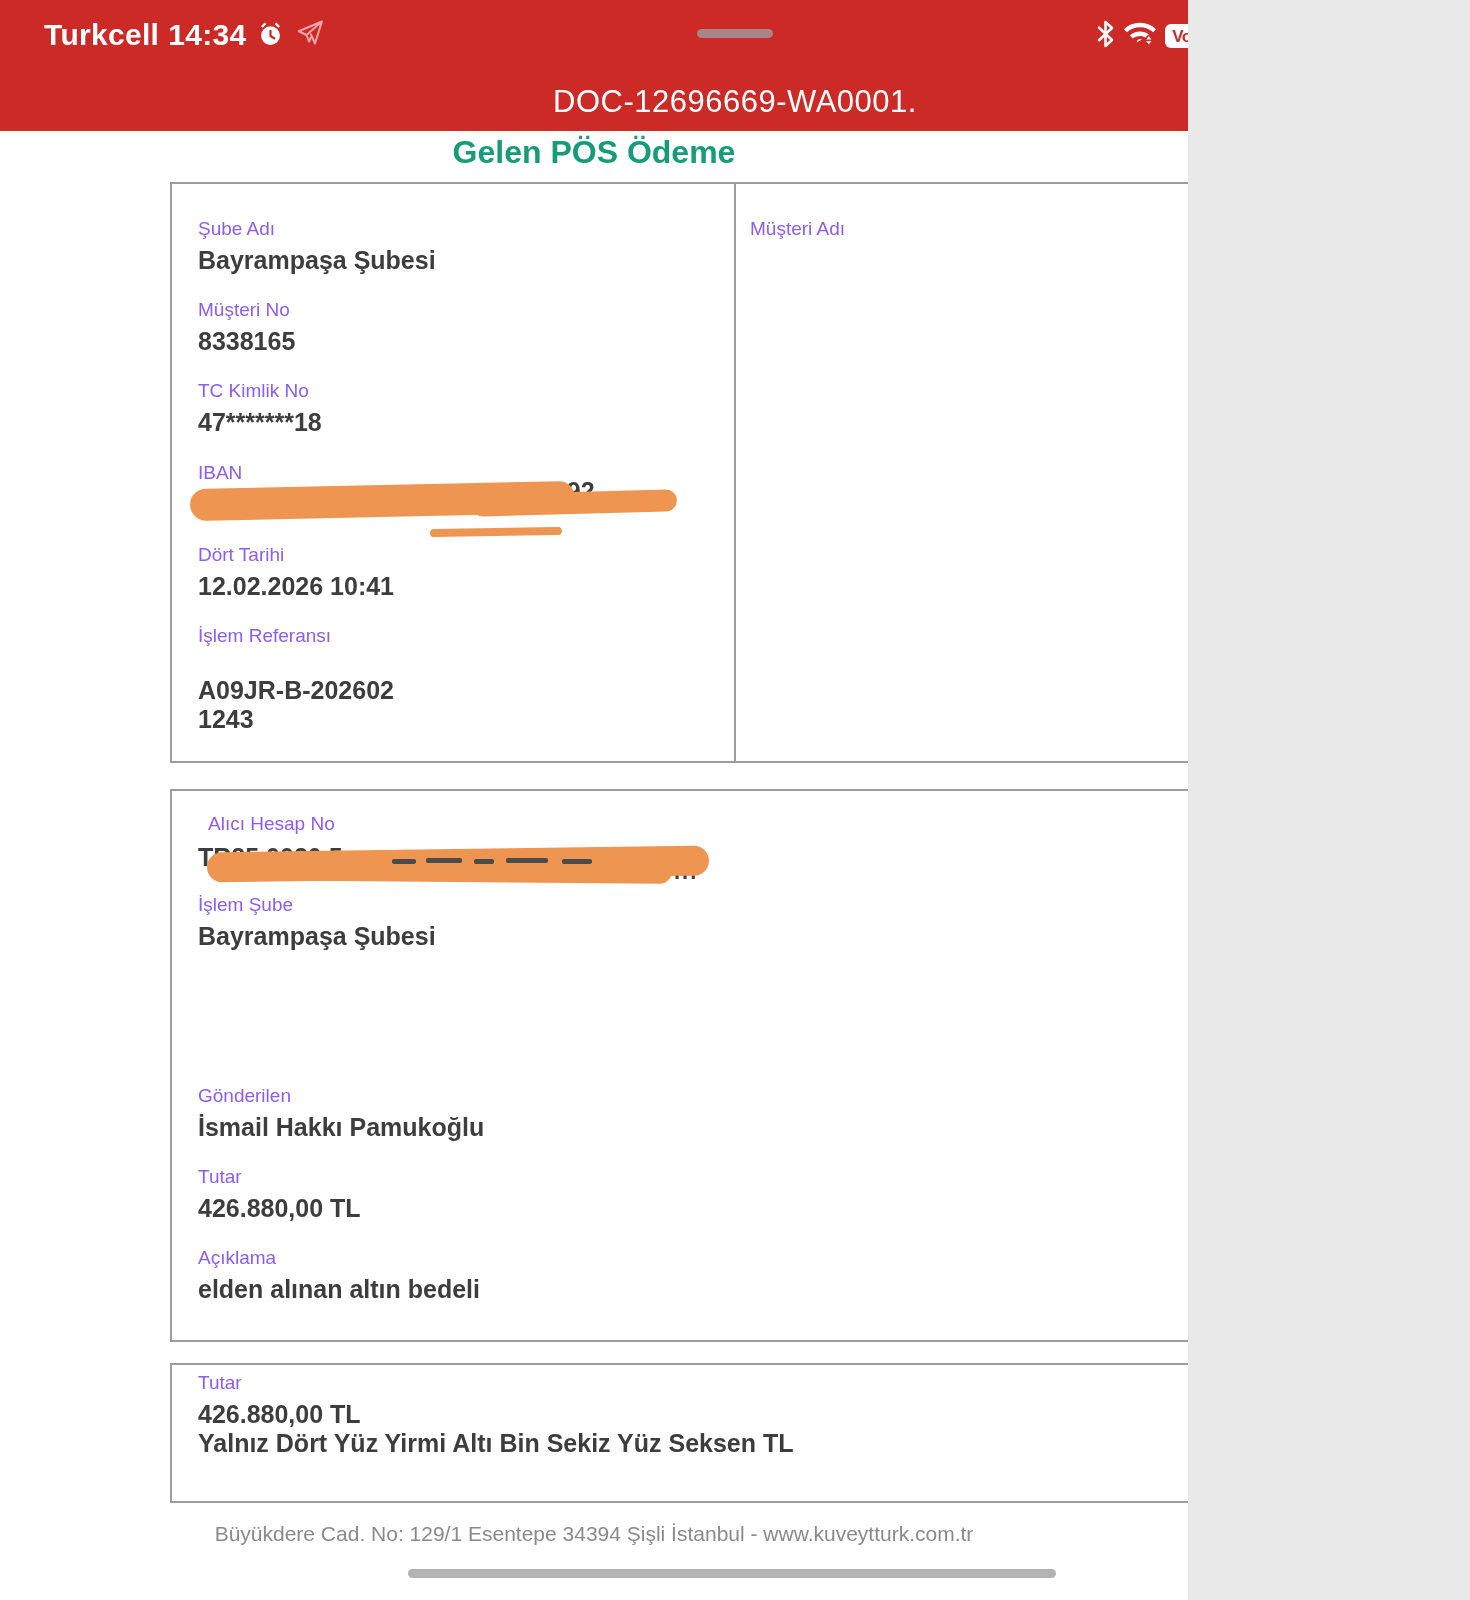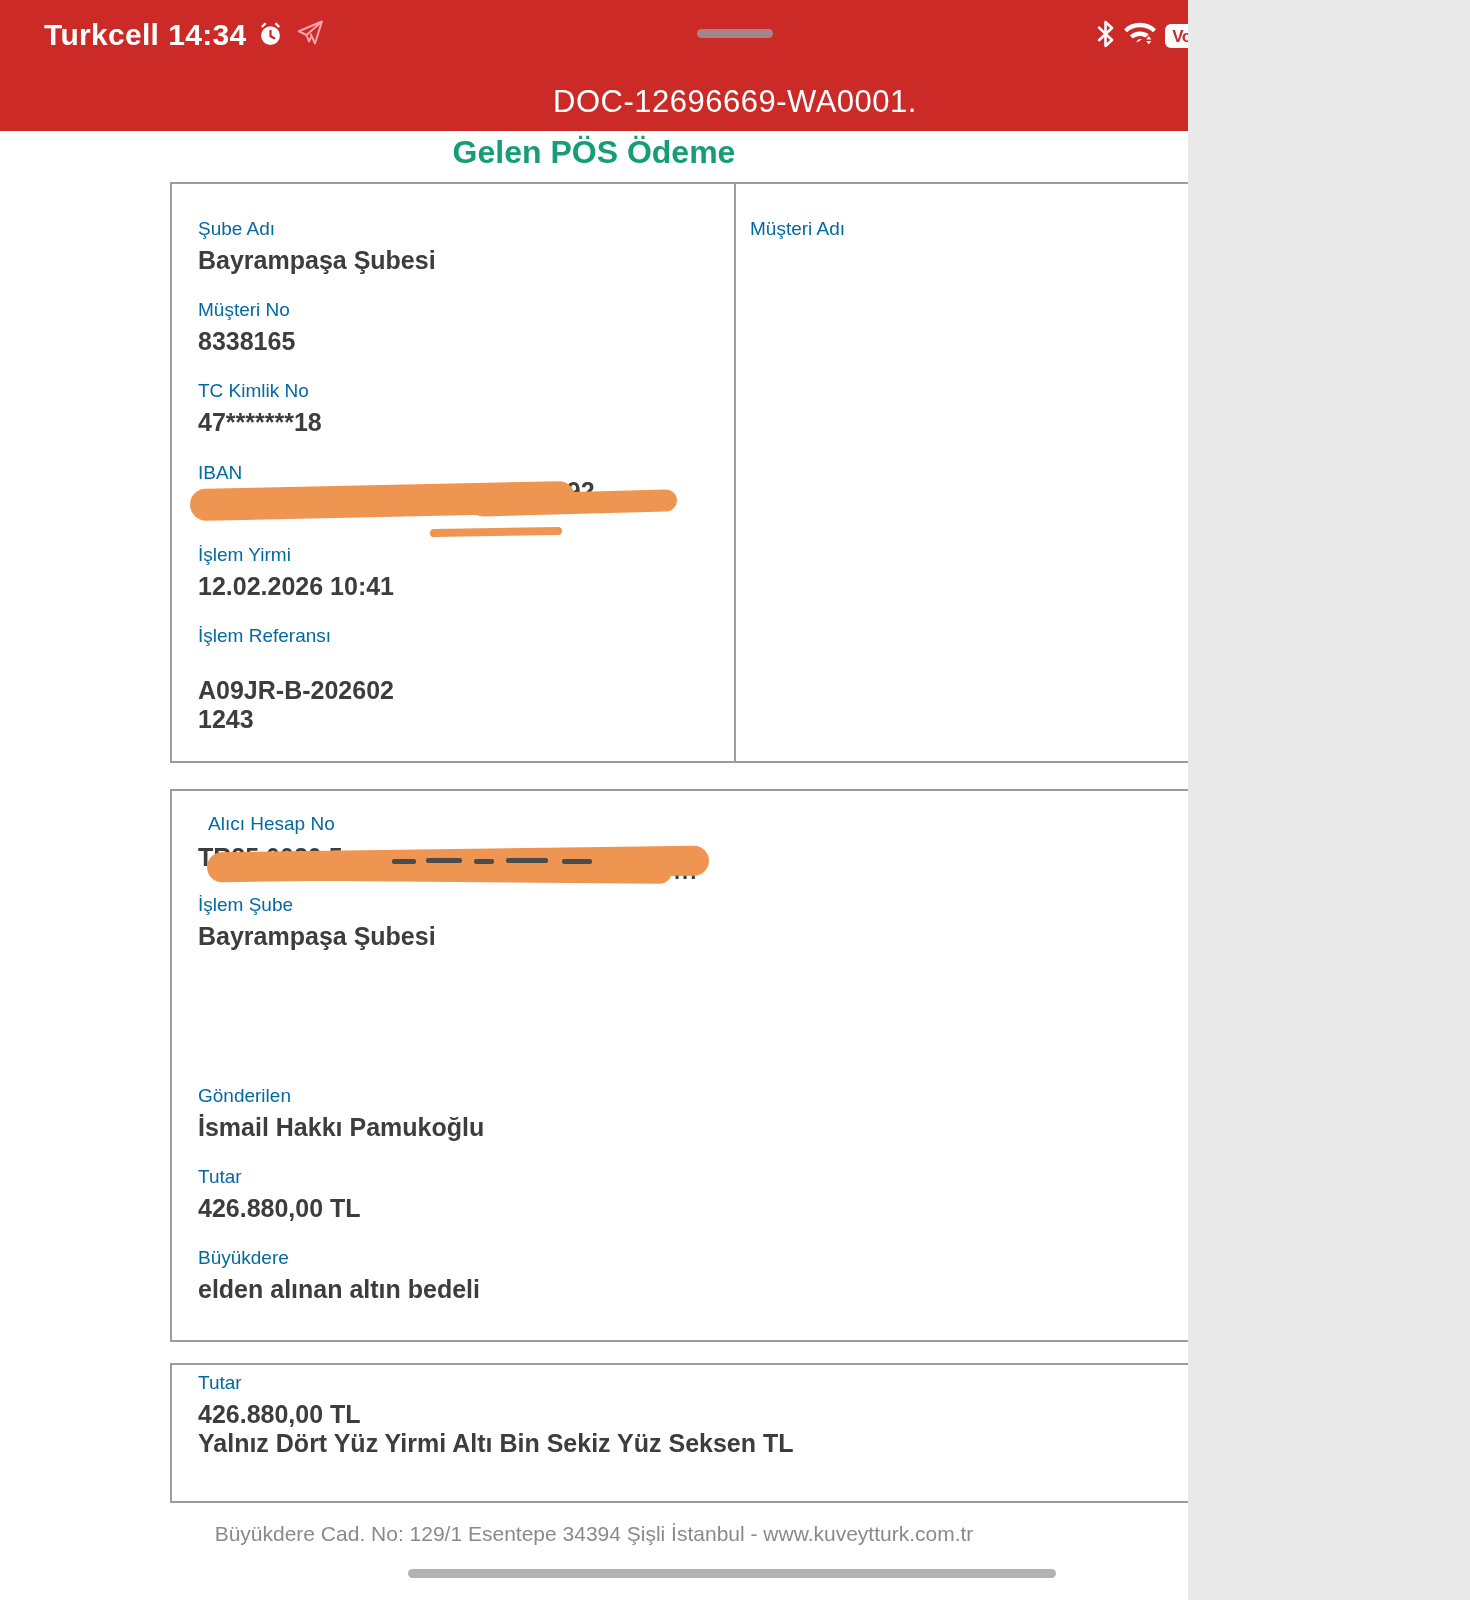--- a/index.html
+++ b/index.html
@@ -28,21 +28,21 @@
     color:#ffffff; font-size:31px; letter-spacing:.5px; }
   
   .page-heading { position:absolute; left:0; top:134px; width:100%; text-align:center;
     color:#169c76; font-size:32px; font-weight:bold; }
   .rbox { position:absolute; background:#fff; border:2px solid #9c9c9c; }
   .box1 { left:170px; top:182px; width:1127px; height:581px; }
   .box1-divider { position:absolute; left:562px; top:0; bottom:0; width:2px; background:#9c9c9c; }
   .box2 { left:170px; top:789px; width:1127px; height:553px; }
   .box3 { left:170px; top:1363px; width:1127px; height:140px; }
   .field { position:absolute; }
-  .flabel { color:#0369a1; font-size:19px; line-height:1.2; }
+  .flabel { color:#8b5cf6; font-size:19px; line-height:1.2; }
   .fvalue { color:#3d3d3d; font-size:25px; font-weight:bold; line-height:29px; margin-top:5px; }
   .wide { width:1020px; }
   
   .scribble { position:absolute; background:#ef9552; z-index:2; }
   .peek { position:absolute; z-index:1; color:#3d3d3d; font-size:25px; font-weight:bold; }
   .peek-mark { position:absolute; z-index:3; height:5px; background:#4b4b4b; border-radius:2px; }
   .peek-dots { position:absolute; z-index:3; color:#3d3d3d; font-size:22px; font-weight:bold; letter-spacing:2px; }
   
   .footer-text { position:absolute; left:0; top:1522px; width:100%; text-align:center;
     color:#8a8a8a; font-size:21px; }
@@ -145,21 +145,21 @@
 
     <div class="field" style="left:26px; top:278px;">
       <div class="flabel">IBAN</div>
     </div>
     <div class="peek" style="left:360px; top:293px;">00 92</div>
     <div class="scribble" style="left:18px; top:301px; width:385px; height:32px; border-radius:17px; transform:rotate(-1.2deg);"></div>
     <div class="scribble" style="left:300px; top:308px; width:205px; height:22px; border-radius:12px; transform:rotate(-1.6deg);"></div>
     <div class="scribble" style="left:258px; top:344px; width:132px; height:8px; border-radius:4px; transform:rotate(-1deg);"></div>
 
     <div class="field" style="left:26px; top:360px;">
-      <div class="flabel">İşlem Yirmi</div>
+      <div class="flabel">Dört Tarihi</div>
       <div class="fvalue">12.02.2026 10:41</div>
     </div>
     <div class="field" style="left:26px; top:441px;">
       <div class="flabel">İşlem Referansı</div>
       <div class="fvalue" style="margin-top:28px;">
         <div>A09JR-B-202602</div>
         <div>1243</div>
       </div>
     </div>
 
@@ -188,21 +188,21 @@
     </div>
     <div class="field" style="left:26px; top:294px;">
       <div class="flabel">Gönderilen</div>
       <div class="fvalue">İsmail Hakkı Pamukoğlu</div>
     </div>
     <div class="field" style="left:26px; top:375px;">
       <div class="flabel">Tutar</div>
       <div class="fvalue">426.880,00 TL</div>
     </div>
     <div class="field" style="left:26px; top:456px;">
-      <div class="flabel">Büyükdere</div>
+      <div class="flabel">Açıklama</div>
       <div class="fvalue">elden alınan altın bedeli</div>
     </div>
   </div>
 
   <div class="rbox box3">
     <div class="field" style="left:26px; top:7px;">
       <div class="flabel">Tutar</div>
       <div class="fvalue">
         <div>426.880,00 TL</div>
         <div>Yalnız Dört Yüz Yirmi Altı Bin Sekiz Yüz Seksen TL</div>

